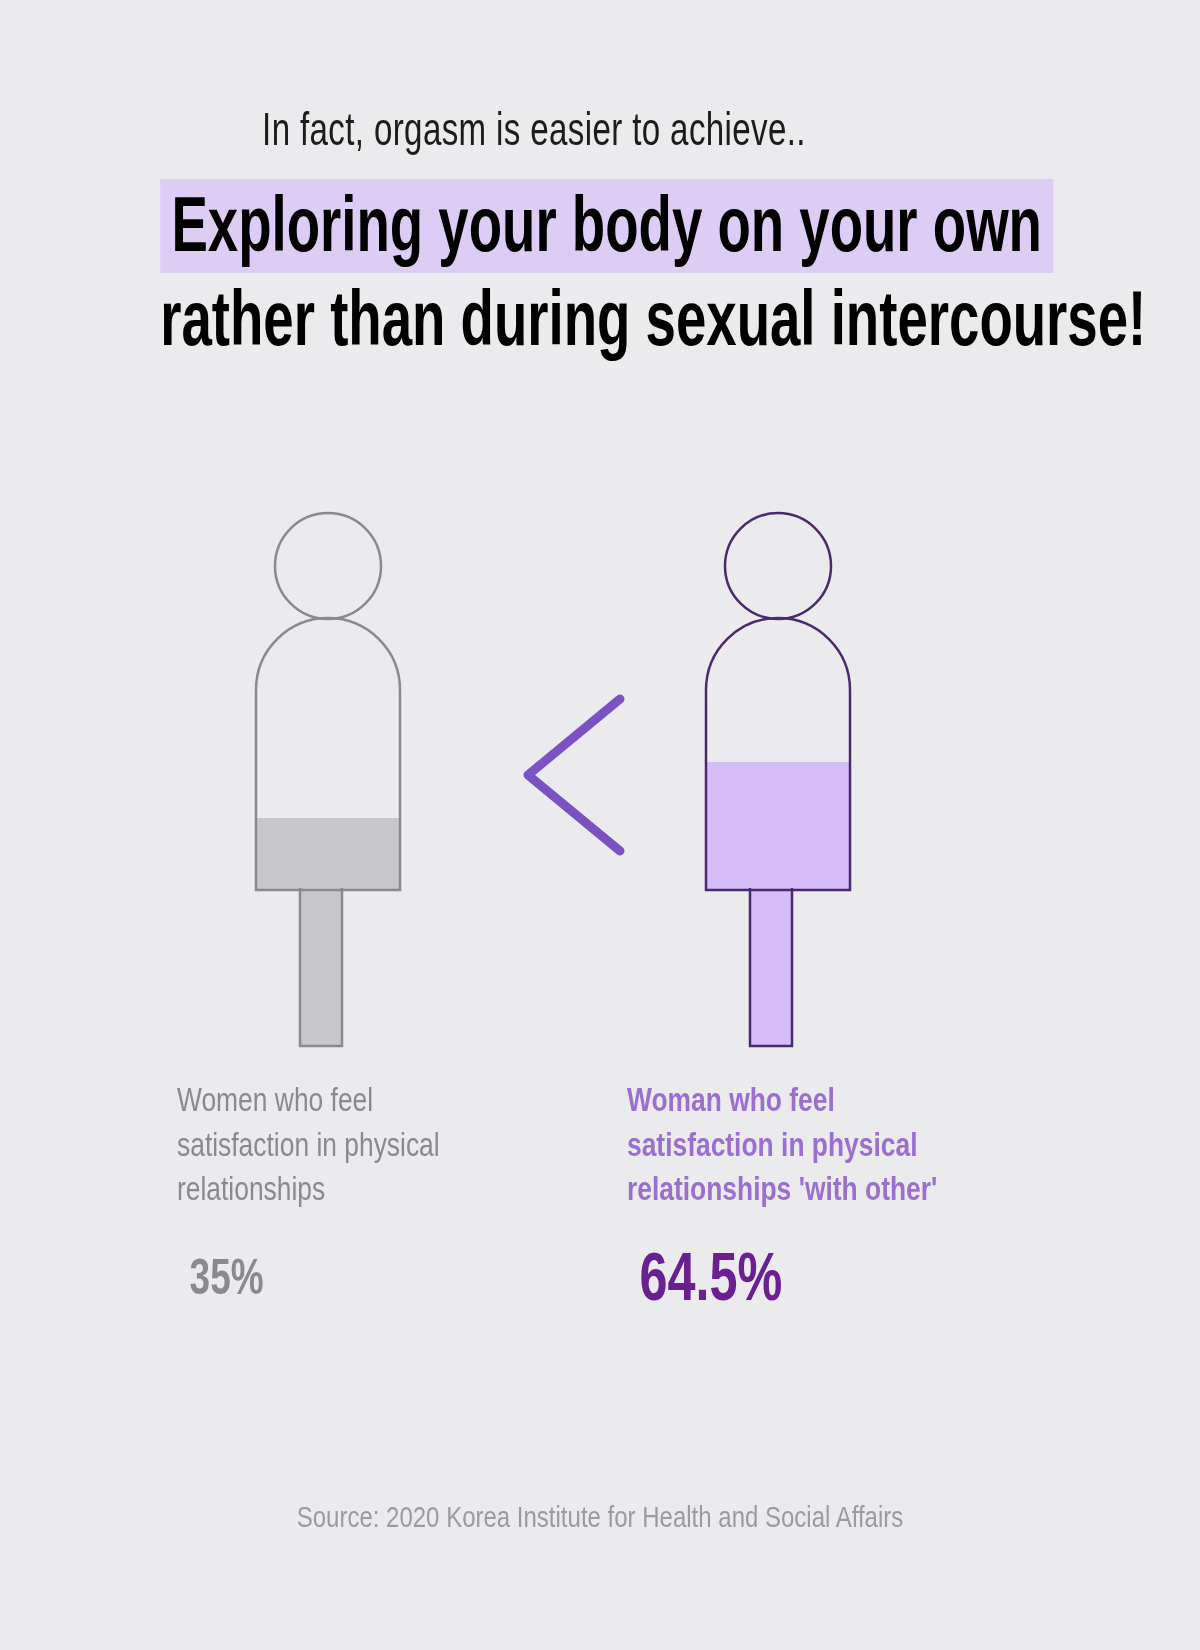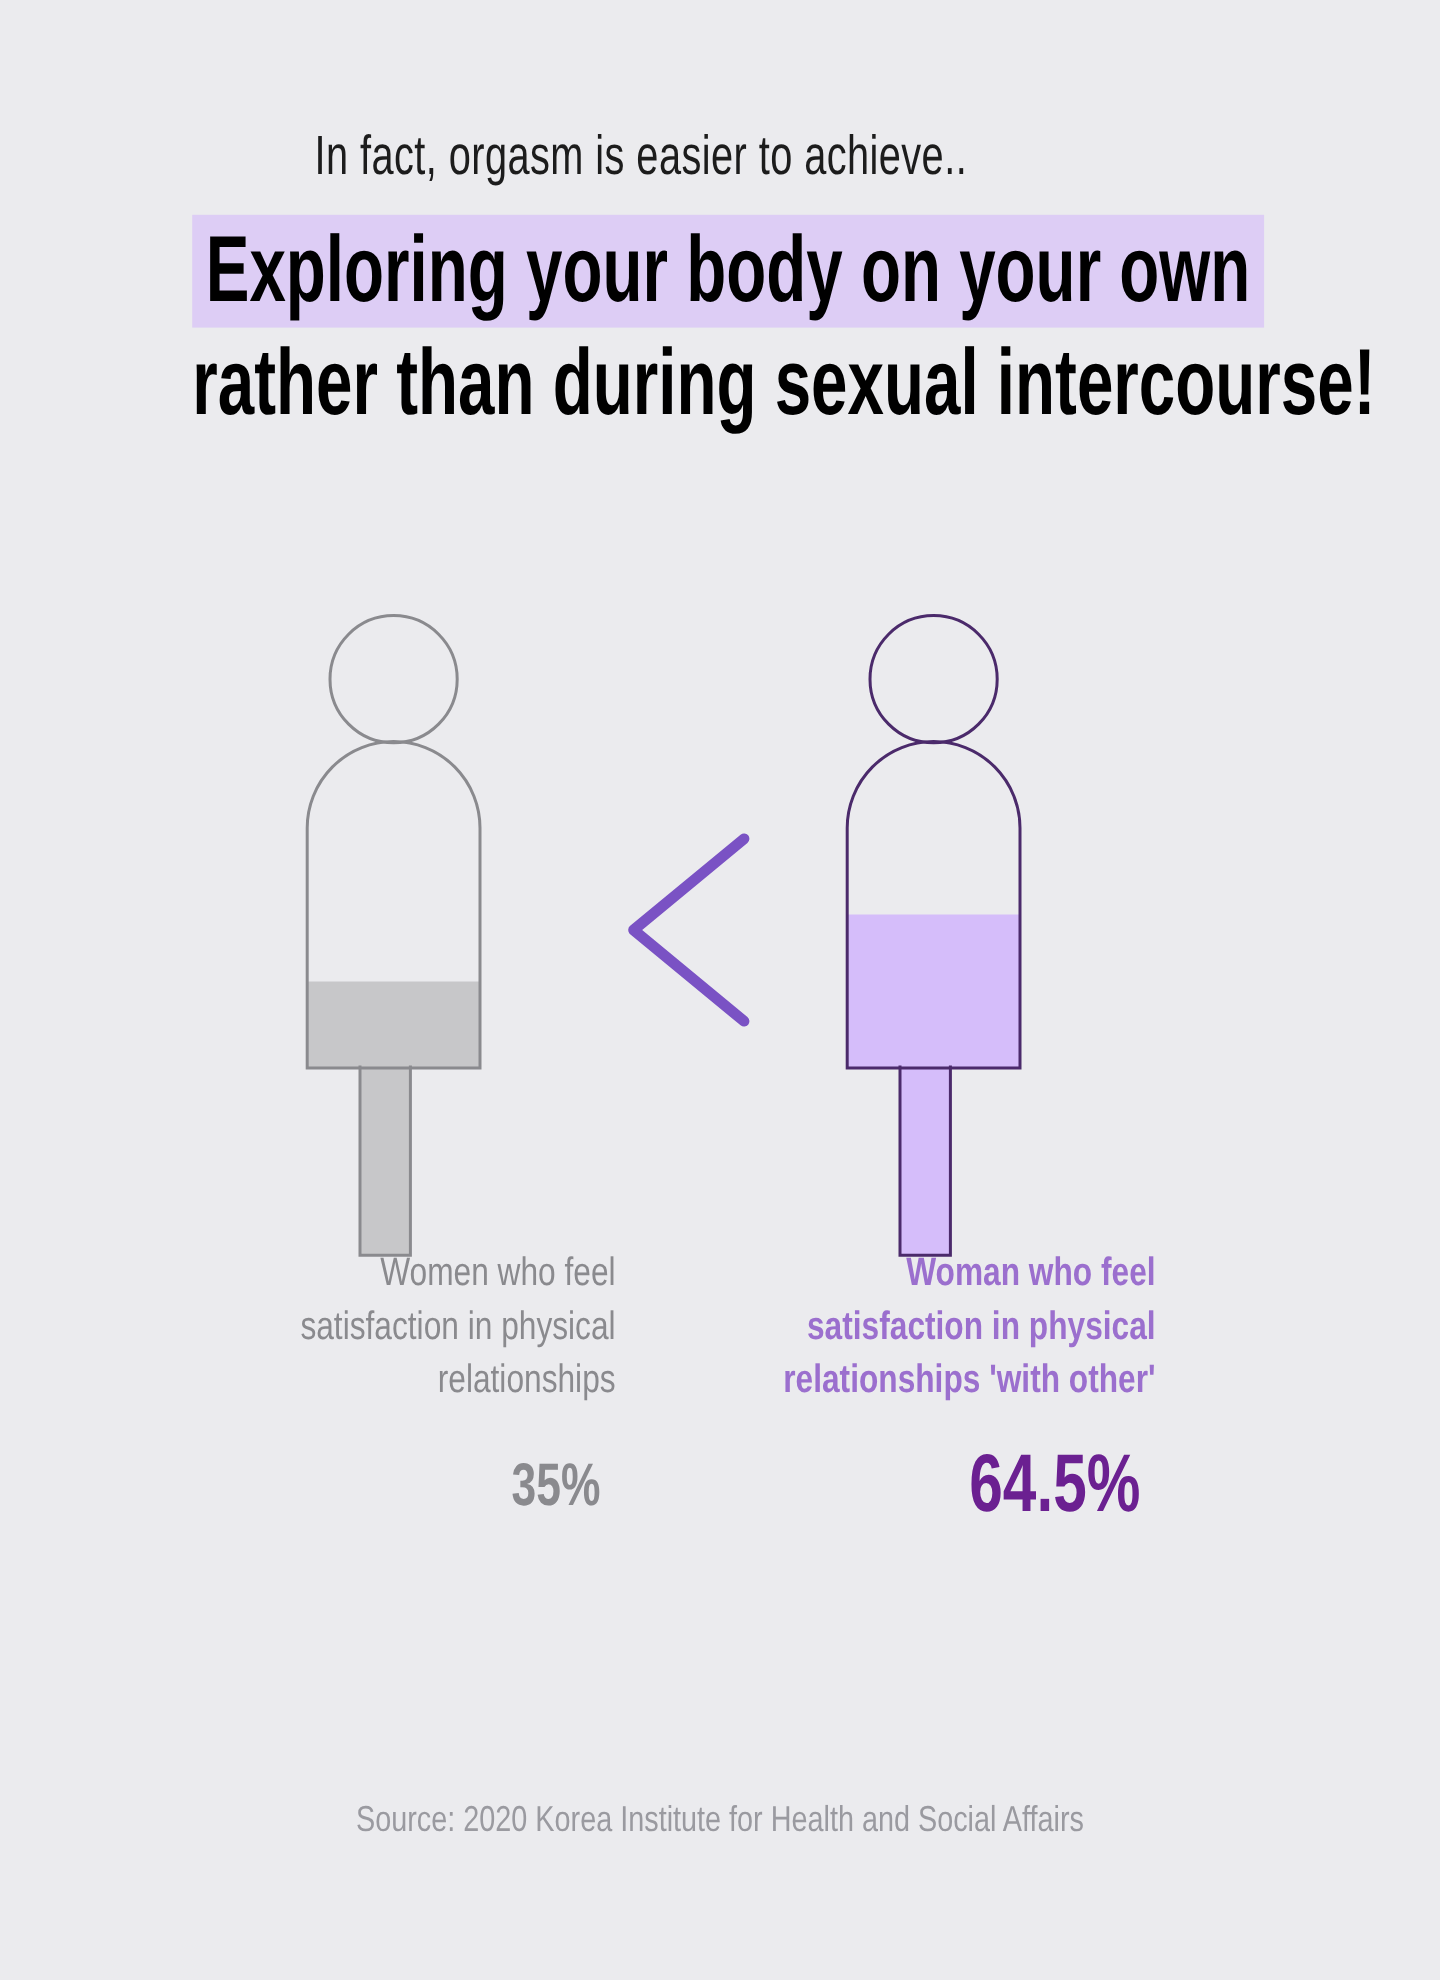--- a/index.html
+++ b/index.html
@@ -75,23 +75,23 @@
     position: absolute;
     left: 512px;
     top: 185px;
     width: 120px;
     height: 180px;
   }
 
   
   .caption-col {
     position: absolute;
-    top: 1038px;
+    top: 1078px;
     width: 420px;
-    text-align: right;
+    text-align: left;
   }
   .caption-left  { left: 135px; }
   .caption-right { left: 585px; }
 
   .caption-text {
     font-family: "Liberation Sans", sans-serif;
     font-size: 33px;
     line-height: 1.35;
     transform: scaleX(0.80);
     transform-origin: center top;

